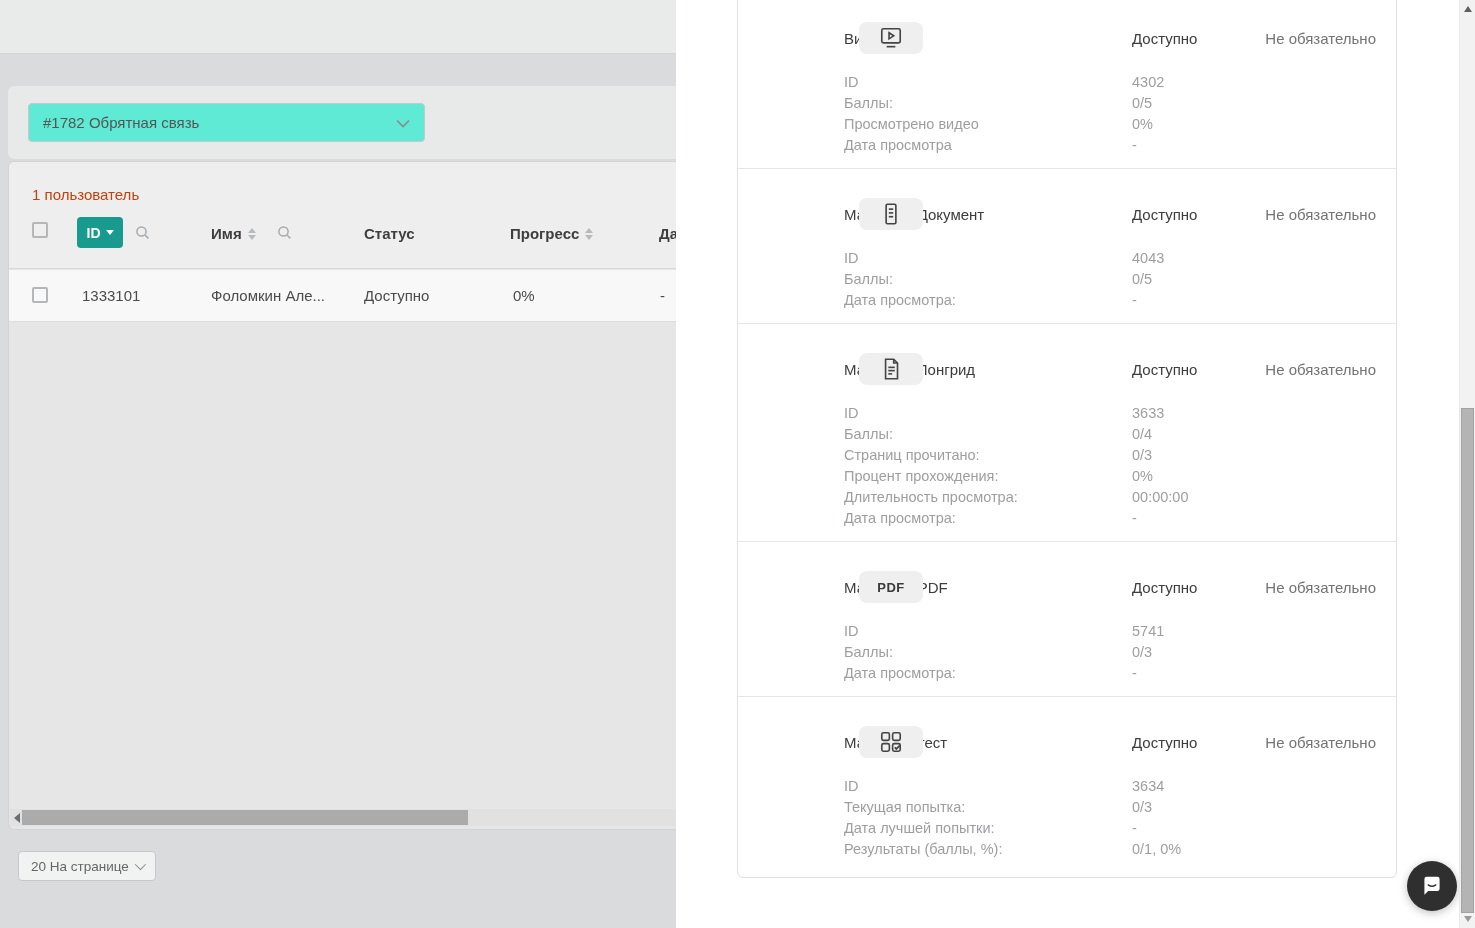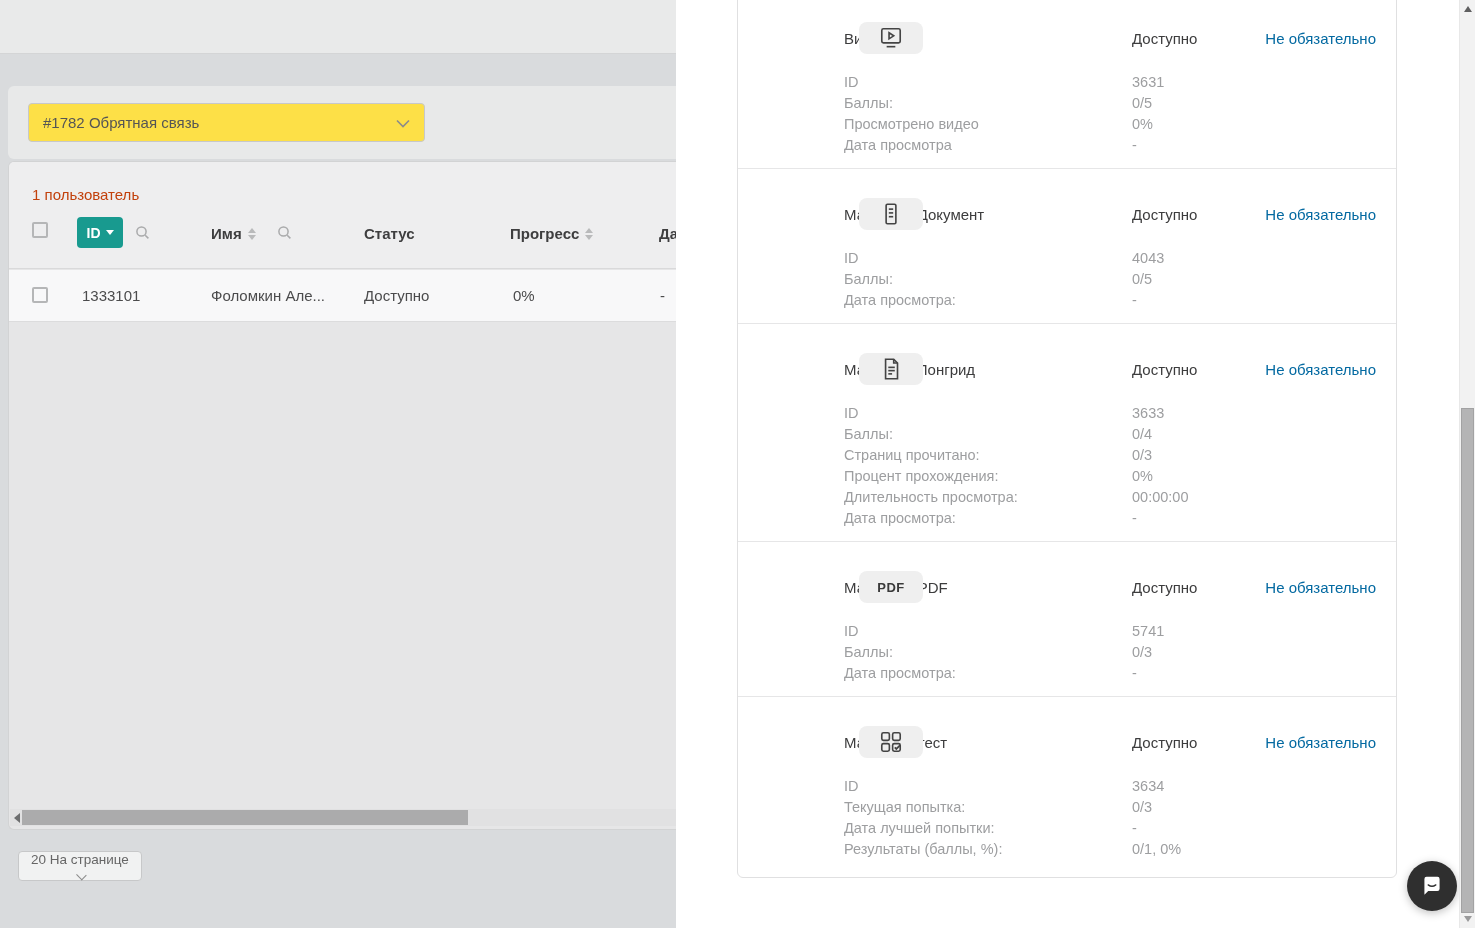--- a/index.html
+++ b/index.html
@@ -3,21 +3,21 @@
 <meta charset="utf-8">
 <style>
   * { margin:0; padding:0; box-sizing:border-box; }
   html,body { width:1475px; height:928px; overflow:hidden;
     font-family:"Liberation Sans","DejaVu Sans",sans-serif; background:#fff; }
 
   
   .left-region { position:absolute; left:0; top:0; width:676px; height:928px; background:#d9dbdd; }
   .topbar { position:absolute; left:0; top:0; width:676px; height:54px; background:#e9eaea; border-bottom:1px solid #d4d5d6; }
   .filter-panel { position:absolute; left:8px; top:86px; width:668px; height:73px; background:#e8e9e9; border-radius:6px 0 0 6px; }
-  .course-select { position:absolute; left:20px; top:17px; width:397px; height:39px; background:#fde047;
+  .course-select { position:absolute; left:20px; top:17px; width:397px; height:39px; background:#5eead4;
     border:1px solid #c7c8c9; border-radius:4px; display:flex; align-items:center; padding:0 14px; cursor:pointer; }
   .course-select .val { font-size:15px; color:#555; flex:1; }
   .table-panel { position:absolute; left:8px; top:161px; width:668px; height:669px; background:#e6e6e7;
     border:1px solid #d2d3d4; border-right:none; border-radius:6px 0 0 6px; overflow:hidden; }
   .table-top { position:absolute; left:0; top:0; width:668px; height:107px; background:#eeeeef; border-bottom:1px solid #d9d9da; }
   .user-count { position:absolute; left:23px; top:24px; font-size:15px; color:#c2410c; }
   .hdr-cell { position:absolute; top:63px; font-size:15px; font-weight:bold; color:#3e3e3f; display:flex; align-items:center; gap:6px; }
   .data-row { position:absolute; left:0; top:108px; width:668px; height:52px; background:#f8f8f9; border-bottom:1px solid #dcdcdd; }
   .row-cell { position:absolute; top:17px; font-size:15px; color:#4b4b4c; }
   .checkbox { width:16px; height:16px; border:2px solid #b5b6b7; border-radius:2px; background:transparent; cursor:pointer; }
@@ -29,36 +29,36 @@
   .sort-icon .up { width:0;height:0;border-left:4px solid transparent;border-right:4px solid transparent;border-bottom:5px solid #b9babb; }
   .sort-icon .dn { width:0;height:0;border-left:4px solid transparent;border-right:4px solid transparent;border-top:5px solid #b9babb; }
 
   
   .h-scroll { position:absolute; left:1px; bottom:3px; width:666px; height:17px; background:#e1e1e2; display:flex; align-items:center; }
   .h-scroll .arrow-l { width:0;height:0;border-top:5px solid transparent;border-bottom:5px solid transparent;border-right:6px solid #6d6e6f; margin:0 4px; }
   .h-thumb { position:absolute; left:12px; top:1px; width:446px; height:15px; background:#ababac; cursor:pointer; }
 
   .page-size-btn { position:absolute; left:18px; top:851px; height:30px; padding:0 12px; background:#f1f2f2;
     border:1px solid #c7c8c9; border-radius:4px; font-size:13.5px; color:#666; display:flex; align-items:center; gap:6px; cursor:pointer;
-    font-family:"Liberation Sans",sans-serif;flex-direction:column; }
+    font-family:"Liberation Sans",sans-serif; }
   .chev-sm { width:8px; height:8px; border-right:1.5px solid #8a8a8a; border-bottom:1.5px solid #8a8a8a; transform:rotate(45deg) translateY(-2px); }
 
   
   .right-region { position:absolute; left:676px; top:0; width:799px; height:928px; background:#fff; }
   .detail-card { position:absolute; left:61px; top:-10px; width:660px; height:888px; background:#fff;
     border:1px solid #e0e0e1; border-radius:6px; }
   .mat-item { position:relative; padding:0 20px 12px 106px; border-bottom:1px solid #e6e6e7; }
   .mat-item.last { border-bottom:none; }
   .mat-head { position:relative; height:42px; margin-top:24px; display:flex; align-items:center; }
   .mat-item.first .mat-head { margin-top:26px; }
   .mat-icon-tile { position:absolute; left:15px; width:64px; height:32px; background:#efefef; border-radius:8px;
     display:flex; align-items:center; justify-content:center; }
   .mat-title { font-size:15px; color:#3c3c3d; }
   .mat-status { position:absolute; left:288px; font-size:15px; color:#3c3c3d; }
-  .mat-required { position:absolute; right:0; font-size:15px; color:#0369a1; }
+  .mat-required { position:absolute; right:0; font-size:15px; color:#737373; }
   .mat-details { margin-top:13px; }
   .mat-drow { display:flex; line-height:21px; font-size:14.5px; color:#9d9ea0; }
   .mat-drow .lbl { width:288px; flex:none; }
   .pdf-text { font-size:13px; font-weight:bold; color:#3a3a3a; letter-spacing:.5px; }
 
   
   .v-scroll { position:absolute; right:0; top:0; width:16px; height:928px; background:#f2f2f2; border-left:1px solid #e8e8e8; }
   .v-scroll .arrow-u { position:absolute; top:6px; left:4px; width:0;height:0;border-left:4px solid transparent;border-right:4px solid transparent;border-bottom:6px solid #5f5f60; }
   .v-scroll .arrow-d { position:absolute; bottom:6px; left:4px; width:0;height:0;border-left:4px solid transparent;border-right:4px solid transparent;border-top:6px solid #9a9a9b; }
   .v-thumb { position:absolute; left:1px; top:408px; width:13px; height:505px; background:#b4b4b5; border:1px solid #a2a2a3; cursor:pointer; }
@@ -162,21 +162,21 @@
             <line x1="8" y1="20" x2="16" y2="20"></line>
           </svg>
         </span>
         <span class="mat-title">Видео</span>
         <span class="mat-status">Доступно</span>
         <span class="mat-required">Не обязательно</span>
       </div>
       <div class="mat-details">
         <div class="mat-drow">
             <span class="lbl">ID</span>
-            <span>3631</span>
+            <span>4302</span>
           </div>
         <div class="mat-drow">
             <span class="lbl">Баллы:</span>
             <span>0/5</span>
           </div>
         <div class="mat-drow">
             <span class="lbl">Просмотрено видео</span>
             <span>0%</span>
           </div>
         <div class="mat-drow">

